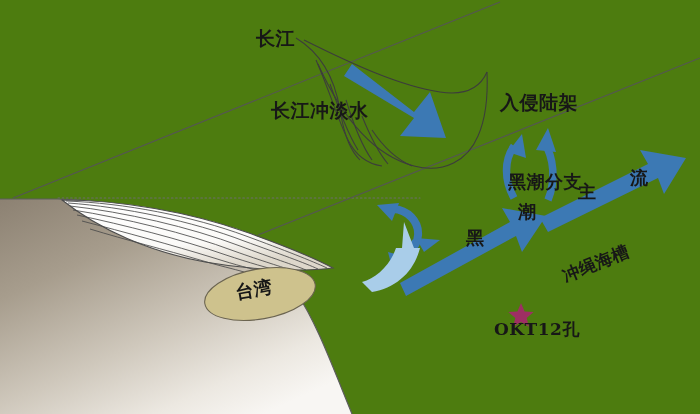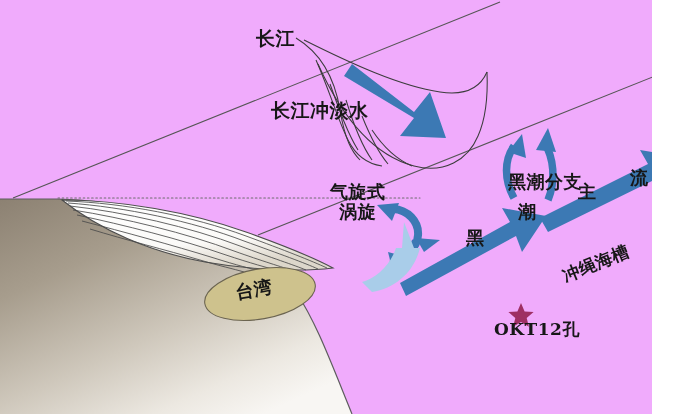--- a/index.html
+++ b/index.html
@@ -1,17 +1,17 @@
 <!DOCTYPE html>
 <html><head>
 <meta charset="utf-8">
 <style>
   html,body{margin:0;padding:0;background:#ffffff;}
   body{font-family:"Liberation Sans","DejaVu Sans",sans-serif;}
-  #stage{position:relative;width:613px;height:414px;background:#f0abfc;overflow:hidden;padding-left:39px;}
+  #stage{position:relative;width:700px;height:414px;background:#4d7c0f;overflow:hidden;}
   #stage svg{position:absolute;left:0;top:0;}
   .lbl{position:absolute;color:#171717;font-family:"DejaVu Sans","Liberation Sans",sans-serif;
        font-weight:700;white-space:nowrap;line-height:1.12;letter-spacing:.5px;}
   .lbl-lg{font-size:19px;}
   .lbl-md{font-size:18px;}
   .lbl-sm{font-size:17px;}
   .lbl-serif{font-family:"DejaVu Serif","Liberation Serif",serif;font-size:17px;font-weight:700;text-align:center;}
   .two-line{text-align:center;}
 </style>
 </head>
@@ -159,27 +159,24 @@
       <path d="M 521,303
                L 524.6,311.4 L 533.6,312.1 L 526.7,318 L 528.9,326.8
                L 521,322 L 513.1,326.8 L 515.3,318 L 508.4,312.1 L 517.4,311.4 Z" fill="#9e2f63"></path>
     </g>
   </svg>
 
   <div class="lbl lbl-lg" style="left:256px;top:28px;">长江</div>
 
   <div class="lbl lbl-lg" style="left:254px;top:100px;margin-left:17px;">长江冲淡水</div>
 
+  <div class="lbl lbl-lg" style="left:500px;top:92px;">入侵陆架</div>
 
   <div class="lbl lbl-md" style="left:508px;top:172px;">黑潮分支</div>
 
-  <div class="lbl lbl-md two-line" style="left:330px;top:182px;">
-    <div>气旋式</div>
-    <div>涡旋</div>
-  </div>
 
 
   <div class="lbl lbl-md" style="left:466px;top:228px;">黑</div>
 
   <div class="lbl lbl-md" style="left:518px;top:202px;">潮</div>
 
   <div class="lbl lbl-md" style="left:578px;top:182px;">主</div>
 
   <div class="lbl lbl-md" style="left:630px;top:168px;">流</div>
 

